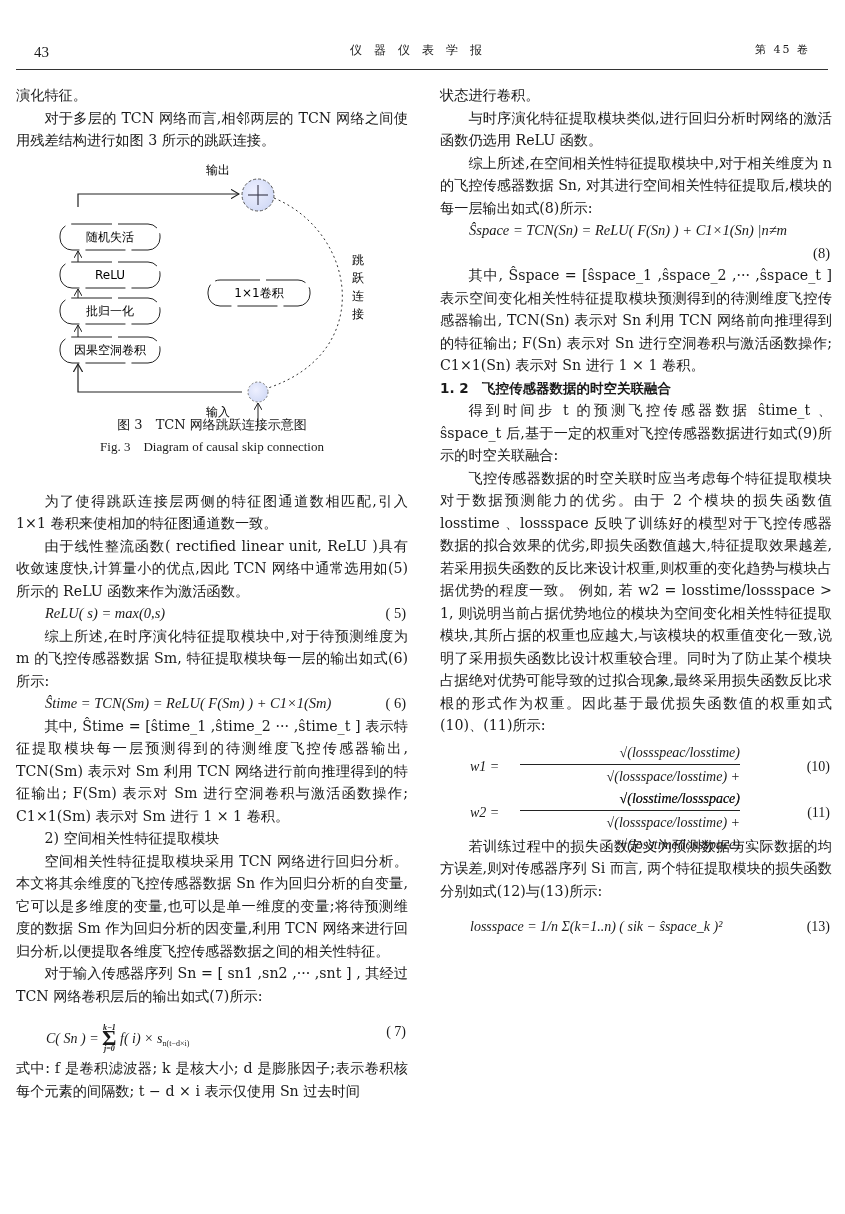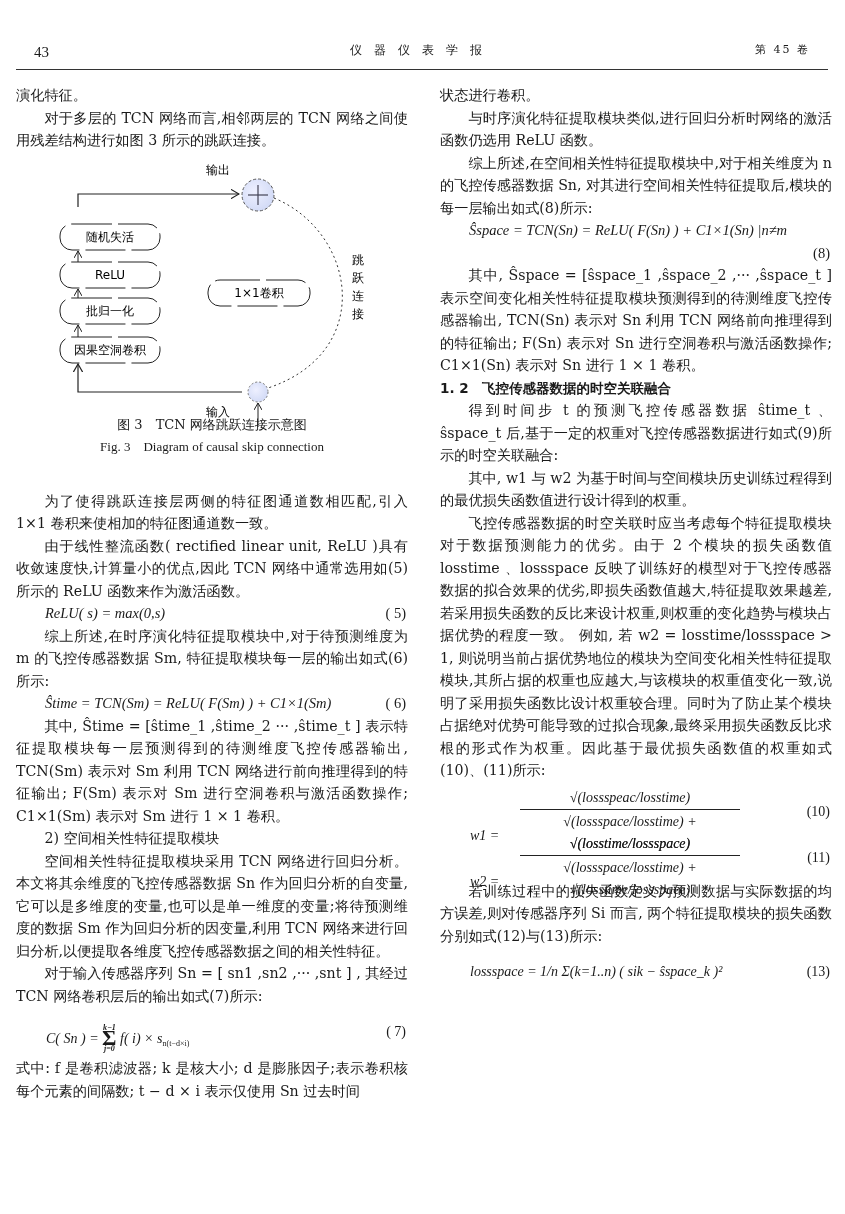--- a/index.html
+++ b/index.html
@@ -18,23 +18,23 @@
   .eq { position: relative; height: 22.5px; padding-left: 2em; font-family: "Liberation Serif", serif; font-style: italic; font-size: 14.5px; white-space: nowrap; }
   .eq .num { position: absolute; right: 2px; top: 0; font-style: normal; }
   sub { font-size: 8px; font-style: normal; vertical-align: -3px; }
   .sec { font-family: "DejaVu Sans", sans-serif; font-weight: bold; font-size: 13.5px; }
   .figure { position: relative; height: 312px; }
   .fig-svg { position: absolute; left: 40px; top: 0; }
   .cap { text-align: center; font-size: 13px; line-height: 22px; }
   .cap.en { font-family: "Liberation Serif", serif; font-size: 13px; }
   .gap { height: 26px; }
   .frac-eq { position: relative; height: 46px; font-family: "Liberation Serif", serif; font-style: italic; font-size: 14px; }
-  .frac-eq .lhs { position: absolute; left: 30px; top: 13px; margin-top: 24px; }
+  .frac-eq .lhs { position: absolute; left: 30px; top: 13px; }
   .frac-eq .num { position: absolute; right: 2px; top: 13px; font-style: normal; }
-  .frac { position: absolute; left: 80px; top: 0; width: 220px; text-align: center; }
+  .frac { position: absolute; left: 80px; top: 0; width: 220px; text-align: right; }
   .frac .top { height: 20px; line-height: 20px; }
   .frac .bar { height: 1px; background: #222; margin: 1px 0; }
   .frac .bot { height: 22px; line-height: 22px; }
   .sum-eq { position: relative; height: 50px; font-family: "Liberation Serif", serif; font-style: italic; font-size: 14px; }
   .sum-eq .main { position: absolute; left: 30px; top: 14px; white-space: nowrap; }
   .sum-eq .num { position: absolute; right: 2px; top: 14px; font-style: normal; }
   .sigma { font-size: 22px; font-style: normal; vertical-align: -4px; }
   .tiny { font-size: 8px; font-style: italic; }
 </style>
 </head>
@@ -141,21 +141,20 @@
   <p>状态进行卷积。</p>
   <p class="ind">与时序演化特征提取模块类似,进行回归分析时网络的激活函数仍选用 ReLU 函数。</p>
   <p class="ind">综上所述,在空间相关性特征提取模块中,对于相关维度为 n 的飞控传感器数据 Sn, 对其进行空间相关性特征提取后,模块的每一层输出如式(8)所示:</p>
   <div class="eq"><span>Ŝspace = TCN(Sn) = ReLU( F(Sn) ) + C1×1(Sn) |n≠m</span></div>
   <div class="eq">
       <span class="num">(8)</span>
     </div>
   <p class="ind">其中, Ŝspace = [ŝspace_1 ,ŝspace_2 ,··· ,ŝspace_t ] 表示空间变化相关性特征提取模块预测得到的待测维度飞控传感器输出, TCN(Sn) 表示对 Sn 利用 TCN 网络前向推理得到的特征输出; F(Sn) 表示对 Sn 进行空洞卷积与激活函数操作; C1×1(Sn) 表示对 Sn 进行 1 × 1 卷积。</p>
   <p class="sec">1. 2　飞控传感器数据的时空关联融合</p>
   <p class="ind">得到时间步 t 的预测飞控传感器数据 ŝtime_t 、ŝspace_t 后,基于一定的权重对飞控传感器数据进行如式(9)所示的时空关联融合:</p>
-  <p class="ind">其中, w1 与 w2 为基于时间与空间模块历史训练过程得到的最优损失函数值进行设计得到的权重。</p>
   <p class="ind">飞控传感器数据的时空关联时应当考虑每个特征提取模块对于数据预测能力的优劣。由于 2 个模块的损失函数值 losstime 、lossspace 反映了训练好的模型对于飞控传感器数据的拟合效果的优劣,即损失函数值越大,特征提取效果越差,若采用损失函数的反比来设计权重,则权重的变化趋势与模块占据优势的程度一致。 例如, 若 w2 = losstime/lossspace &gt; 1, 则说明当前占据优势地位的模块为空间变化相关性特征提取模块,其所占据的权重也应越大,与该模块的权重值变化一致,说明了采用损失函数比设计权重较合理。同时为了防止某个模块占据绝对优势可能导致的过拟合现象,最终采用损失函数反比求根的形式作为权重。因此基于最优损失函数值的权重如式(10)、(11)所示:</p>
 
   <div class="frac-eq" style="margin-top:6px;">
     <span class="lhs">w1 =</span>
     <div class="frac">
       <div class="top">√(lossspeac/losstime)</div>
       <div class="bar"></div>
       <div class="bot">√(lossspace/losstime) + √(losstime/lossspace)</div>
     </div>
     <span class="num">(10)</span>

